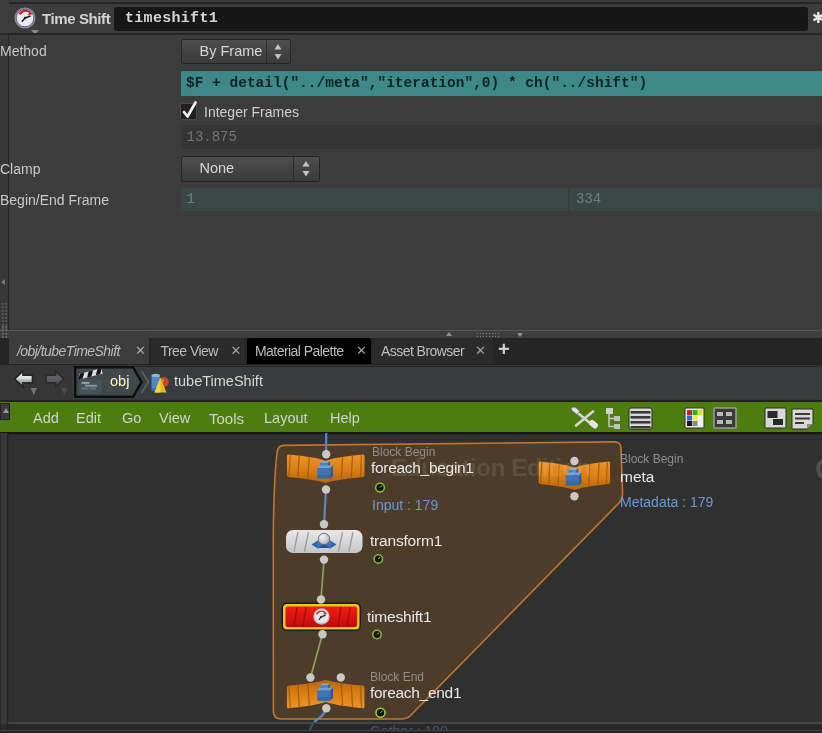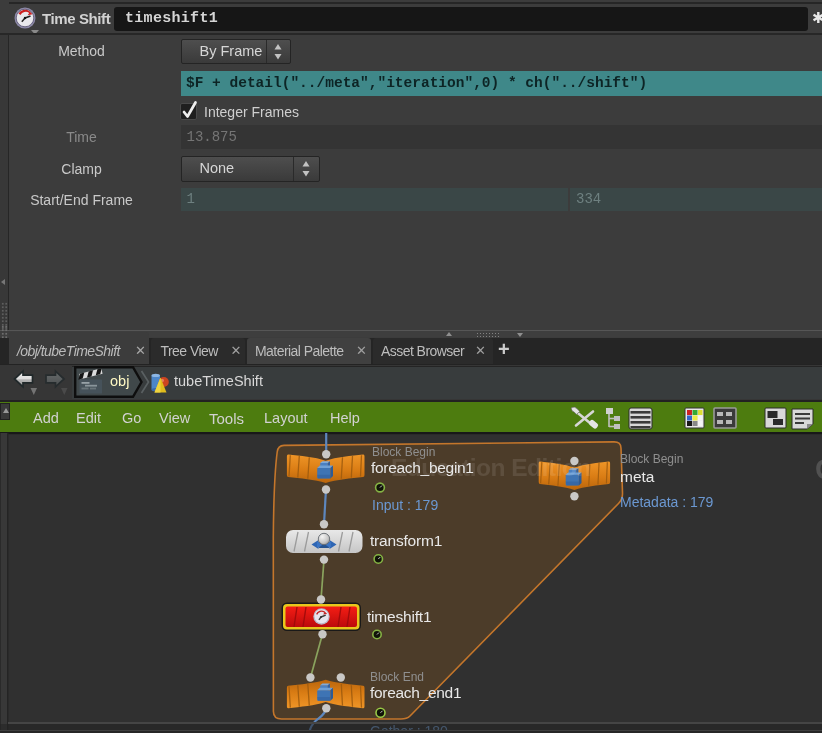--- a/index.html
+++ b/index.html
@@ -1,16 +1,16 @@
 <!DOCTYPE html>
 <html><head><meta charset="utf-8"><style>
 html,body{margin:0;padding:0;background:#3c3c3c}
 #root{position:relative;width:822px;height:733px;background:#3c3c3c;font-family:"Liberation Sans",sans-serif;overflow:hidden}
 .abs{position:absolute}
-.plabel{position:absolute;left:0;width:163px;text-align:center;font-size:14px;color:#c9c9c9;line-height:16px}
+.plabel{position:absolute;left:0;width:163px;text-align:left;font-size:14px;color:#c9c9c9;line-height:16px}
 .mono{font-family:"Liberation Mono",monospace}
 </style></head><body>
 <div id="root">
 
 <div class="abs" id="parampane" style="left:0;top:0;width:822px;height:330px;background:#3c3c3c">
 
   <div class="abs" style="left:9px;top:2px;width:813px;height:1.5px;background:#262626"></div>
 
   <svg class="abs" style="left:13px;top:6px" width="30" height="28" viewBox="0 0 30 28">
     <circle cx="12" cy="12" r="10.5" fill="#8d89a8"></circle>
@@ -44,52 +44,51 @@
   </div>
 
   <div class="abs mono" style="left:180.5px;top:71px;width:641.5px;height:24.5px;background:#3f8889;color:#0d2425;font-weight:bold;font-size:14.5px;line-height:24.5px;padding-left:5.5px;box-sizing:border-box">$F + detail("../meta","iteration",0) * ch("../shift")</div>
 
   <div class="abs" style="left:180px;top:102.5px;width:17px;height:17px;background:#1f1f1f;border:1px solid #4a4a4a;border-radius:2px;box-sizing:border-box"></div>
   <svg class="abs" style="left:179px;top:98px" width="22" height="24" viewBox="0 0 22 24">
     <path d="M5 14 L8.5 18.5 L16.5 4.5" fill="none" stroke="#eeeeee" stroke-width="2.7" stroke-linecap="round" stroke-linejoin="round"></path>
   </svg>
   <div class="abs" style="left:204px;top:103.5px;font-size:14px;color:#cfcfcf">Integer Frames</div>
 
-  <div class="plabel" style="top:129px;color:#8a8a8a">Time</div>
   <div class="abs mono" style="left:180.5px;top:125px;width:641.5px;height:24px;background:#343434;color:#757575;font-size:14px;line-height:24px;padding-left:6px;box-sizing:border-box">13.875</div>
 
   <div class="plabel" style="top:160.5px">Clamp</div>
   <div class="abs" style="left:180.5px;top:156px;width:139px;height:25.5px;background:linear-gradient(#4e4e4e,#3a3a3a);border:1px solid #242424;border-radius:2px;box-sizing:border-box">
     <div class="abs" style="left:18px;top:0;font-size:14.5px;color:#d6d6d6;line-height:23.5px">None</div>
     <div class="abs" style="right:24.5px;top:0;width:1px;height:23.5px;background:#2a2a2a"></div>
     <svg class="abs" style="right:6px;top:3px" width="14" height="18" viewBox="0 0 14 18">
       <path d="M7 1 L10.5 6.5 L3.5 6.5 Z" fill="#c2c2c2"></path>
       <path d="M7 16.5 L10.5 11 L3.5 11 Z" fill="#c2c2c2"></path>
     </svg>
   </div>
 
-  <div class="plabel" style="top:191.5px">Start/End Frame</div>
+  <div class="plabel" style="top:191.5px">Begin/End Frame</div>
   <div class="abs mono" style="left:180.5px;top:187.5px;width:387.5px;height:23.5px;background:#3a4747;color:#6e8080;font-size:14px;line-height:23.5px;padding-left:6px;box-sizing:border-box">1</div>
   <div class="abs mono" style="left:570px;top:187.5px;width:252px;height:23.5px;background:#3a4747;color:#6e8080;font-size:14px;line-height:23.5px;padding-left:6px;box-sizing:border-box">334</div>
 
 </div>
 
 <div class="abs" style="left:0;top:329.8px;width:822px;height:1px;background:#565656"></div>
 <div class="abs" style="left:0;top:330.8px;width:822px;height:6.7px;background:#3e3e3e"></div>
 <div class="abs" style="left:446px;top:332.3px;width:0;height:0;border-left:3.5px solid transparent;border-right:3.5px solid transparent;border-bottom:4px solid #8f8f8f"></div>
 <div class="abs" style="left:476px;top:331.8px;width:24px;height:5.5px;background-image:radial-gradient(#828282 0.8px, transparent 1px);background-size:3px 3px"></div>
 <div class="abs" style="left:517px;top:333px;width:0;height:0;border-left:3.5px solid transparent;border-right:3.5px solid transparent;border-top:4px solid #8f8f8f"></div>
 <div class="abs" style="left:0.5px;top:325px;width:7px;height:15px;background-image:radial-gradient(#6e6e6e 0.8px, transparent 1px);background-size:3.5px 3.5px"></div>
 
 <div class="abs" id="tabbar" style="left:0;top:337.5px;width:822px;height:27px;background:#252525">
   <div class="abs" style="left:150.5px;top:0.8px;width:94.5px;height:25.4px;background:#2b2b2b;border-radius:3px 3px 0 0">
     <div class="abs" style="left:10px;top:4.5px;font-size:14px;color:#bdbdbd;letter-spacing:-0.55px">Tree View</div>
     <div class="abs" style="left:80px;top:4.5px;font-size:13px;color:#a0a0a0">✕</div>
   </div>
-  <div class="abs" style="left:247px;top:0.8px;width:124px;height:25.4px;background:#404040;border-radius:3px 3px 0 0">
+  <div class="abs" style="left:247px;top:0.8px;width:124px;height:25.4px;background:#000000;border-radius:3px 3px 0 0">
     <div class="abs" style="left:8px;top:4.5px;font-size:14px;color:#bdbdbd;letter-spacing:-0.55px">Material Palette</div>
     <div class="abs" style="left:109px;top:4.5px;font-size:13px;color:#a0a0a0">✕</div>
   </div>
   <div class="abs" style="left:373px;top:0.8px;width:120px;height:25.4px;background:#2b2b2b;border-radius:3px 3px 0 0">
     <div class="abs" style="left:8px;top:4.5px;font-size:14px;color:#bdbdbd;letter-spacing:-0.55px">Asset Browser</div>
     <div class="abs" style="left:102px;top:4.5px;font-size:13px;color:#a0a0a0">✕</div>
   </div>
   <div class="abs" style="left:498px;top:0.5px;font-size:20px;font-weight:bold;color:#cccccc">+</div>
 
   <div class="abs" style="left:9px;top:-5.8px;width:139.5px;height:32px;background:#3c3c3c;border-radius:3px 3px 0 0">

